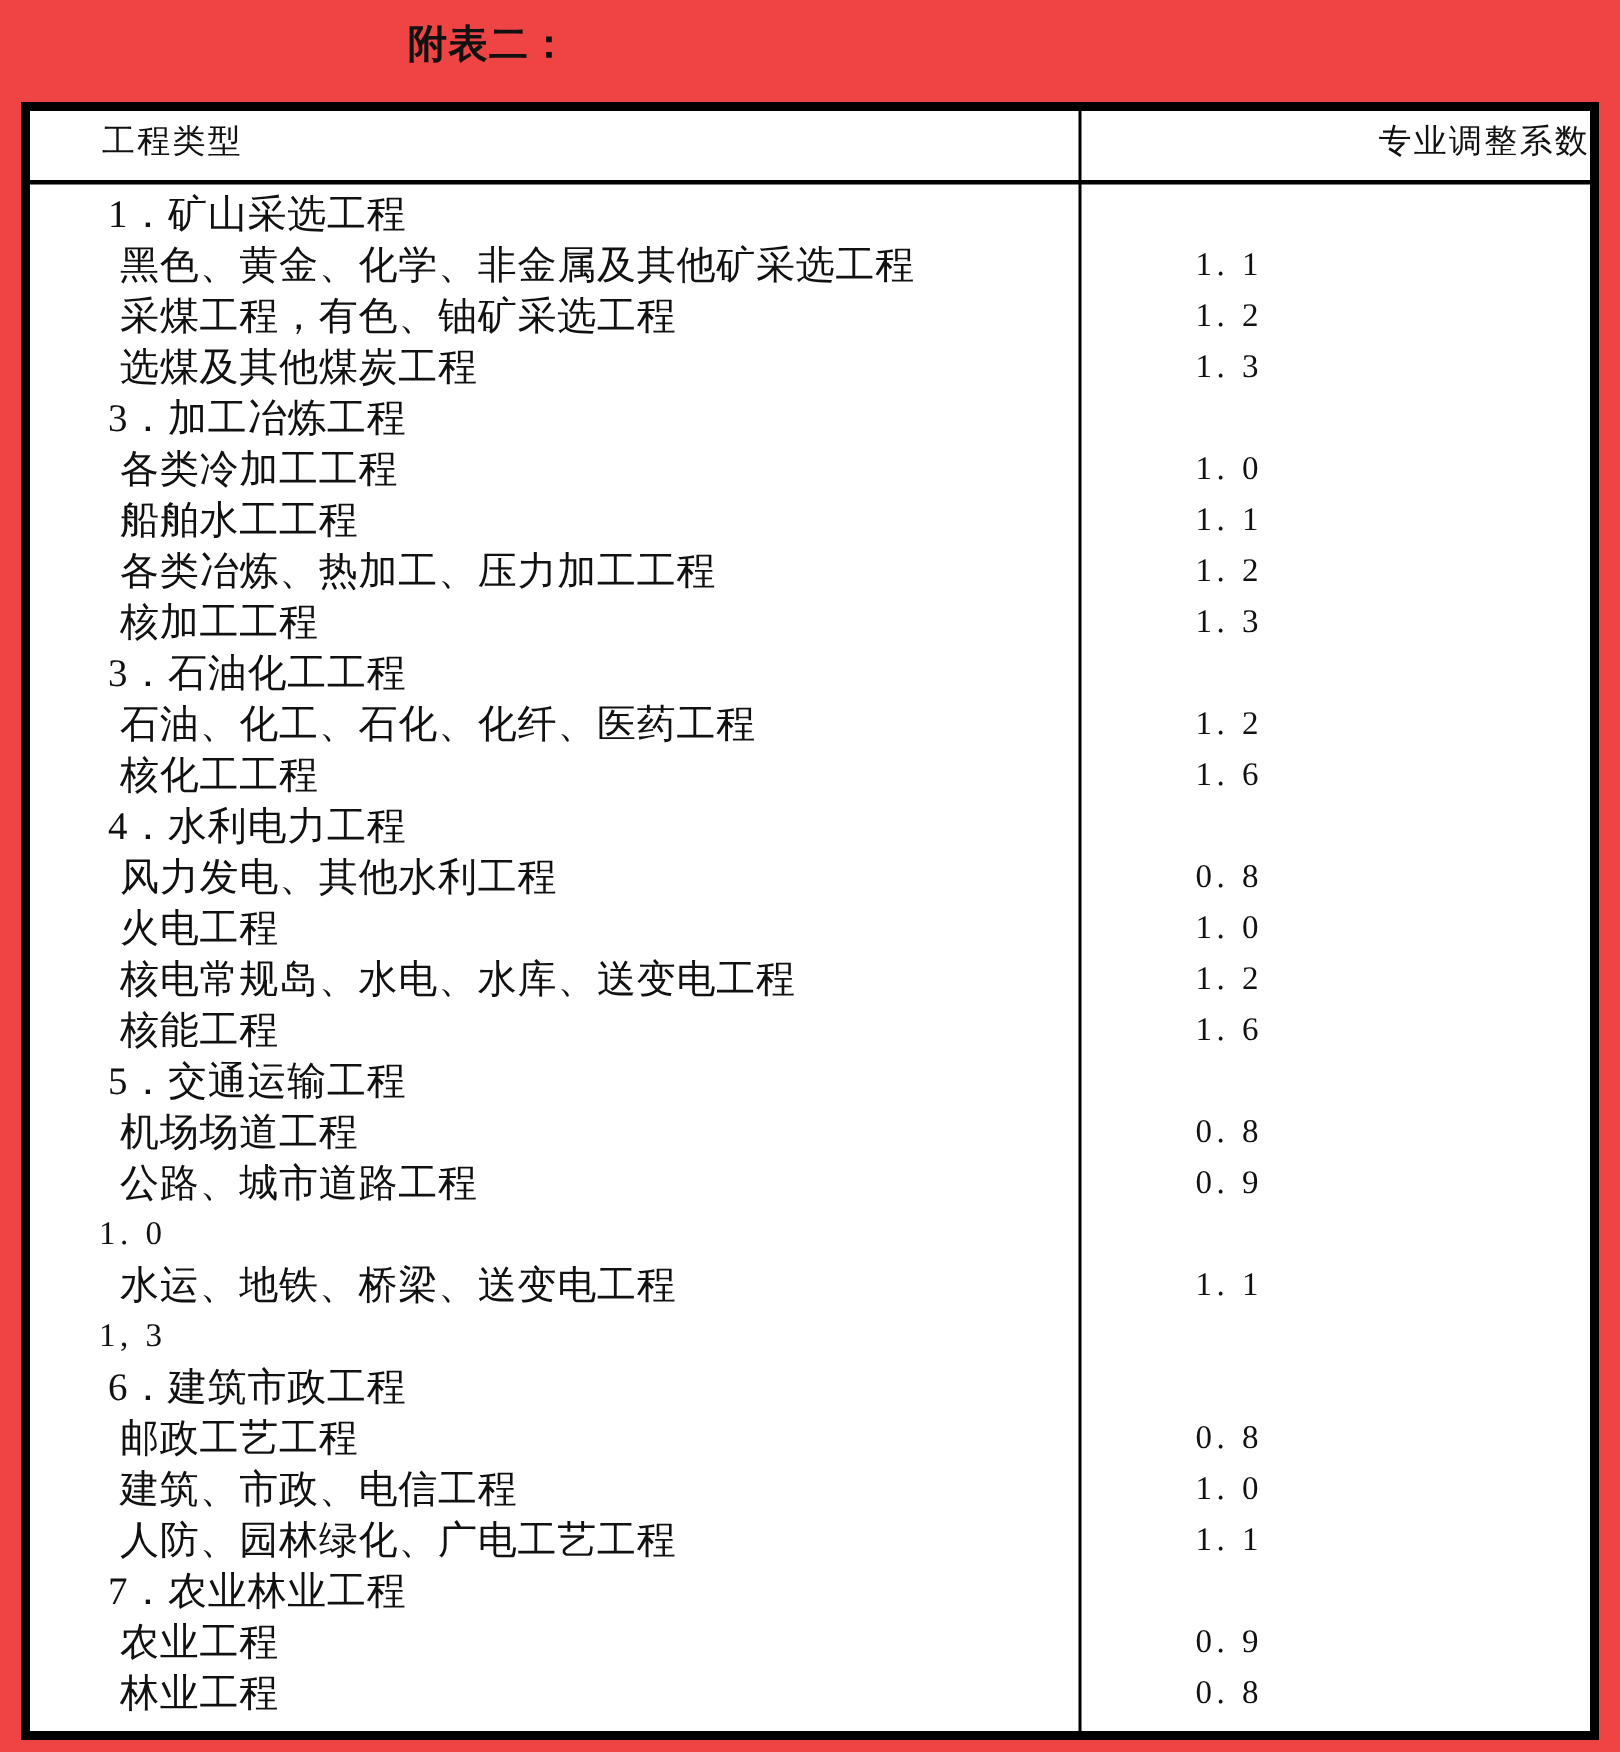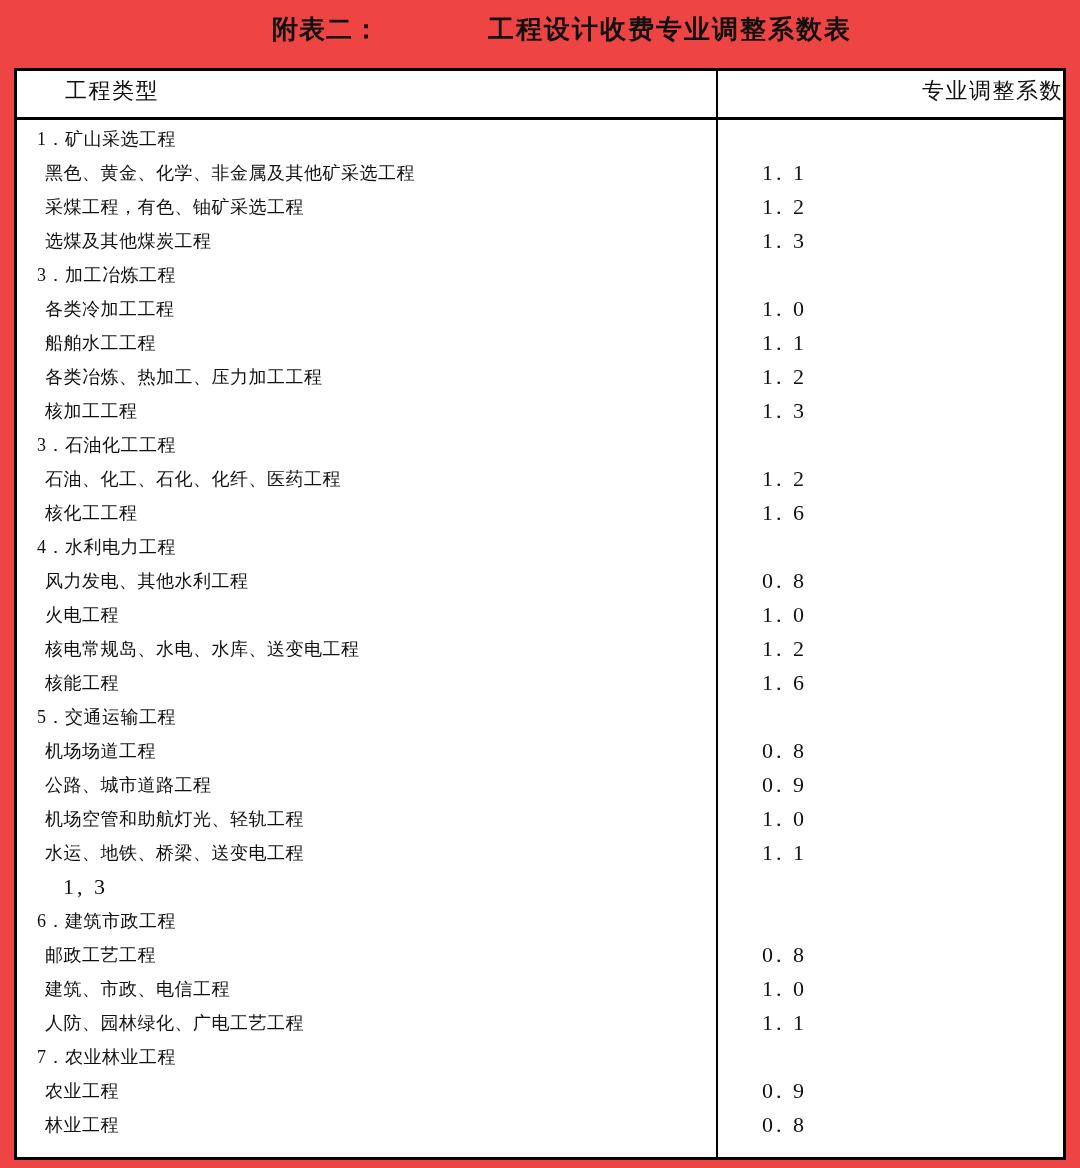--- a/index.html
+++ b/index.html
@@ -32,21 +32,21 @@
     font-weight: bold;
     letter-spacing: 2px;
     margin-left: 108px;
   }
   .table {
     position: absolute;
     left: 14px;
     top: 68px;
     width: 1052px;
     height: 1092px;
-    border: 3px solid #000000;
+    border: 6px solid #000000;
     background: #ffffff;
   }
   .col-divider {
     position: absolute;
     left: 699px;
     top: 0;
     bottom: 0;
     width: 2px;
     background: #000000;
   }
@@ -73,43 +73,43 @@
   .tbody {
     padding-top: 2px;
   }
   .trow {
     display: flex;
     height: 34px;
     align-items: center;
   }
   .cell-label {
     flex: 0 0 699px;
-    font-size: 18px;
+    font-size: 26px;
     letter-spacing: 0.5px;
     white-space: nowrap;
     overflow: hidden;
+    margin-left: 32px;
   }
   .trow.group .cell-label { padding-left: 20px; }
   .trow.item  .cell-label { padding-left: 28px; }
   .cell-value {
     flex: 1;
     padding-left: 46px;
     font-size: 22px;
     letter-spacing: 3px;
     white-space: nowrap;
   }
 </style>
 </head>
 <body>
 
 <div class="page">
 
   <div class="title-row">
     <span class="title-label">附表二：</span>
-    <span class="title-main">工程设计收费专业调整系数表</span>
   </div>
 
   <div class="table">
     <div class="col-divider"></div>
 
     <div class="thead">
       <div class="th-type">工程类型</div>
       <div class="th-coeff">专业调整系数</div>
     </div>
 
@@ -188,21 +188,20 @@
   </div>
         <div class="trow item">
     <div class="cell-label">机场场道工程</div>
     <div class="cell-value">0. 8</div>
   </div>
         <div class="trow item">
     <div class="cell-label">公路、城市道路工程</div>
     <div class="cell-value">0. 9</div>
   </div>
         <div class="trow item">
-    <div class="cell-label">机场空管和助航灯光、轻轨工程</div>
     <div class="cell-value">1. 0</div>
   </div>
         <div class="trow item">
     <div class="cell-label">水运、地铁、桥梁、送变电工程</div>
     <div class="cell-value">1. 1</div>
   </div>
         <div class="trow item">
     <div class="cell-value">1, 3</div>
   </div>
         <div class="trow group">

